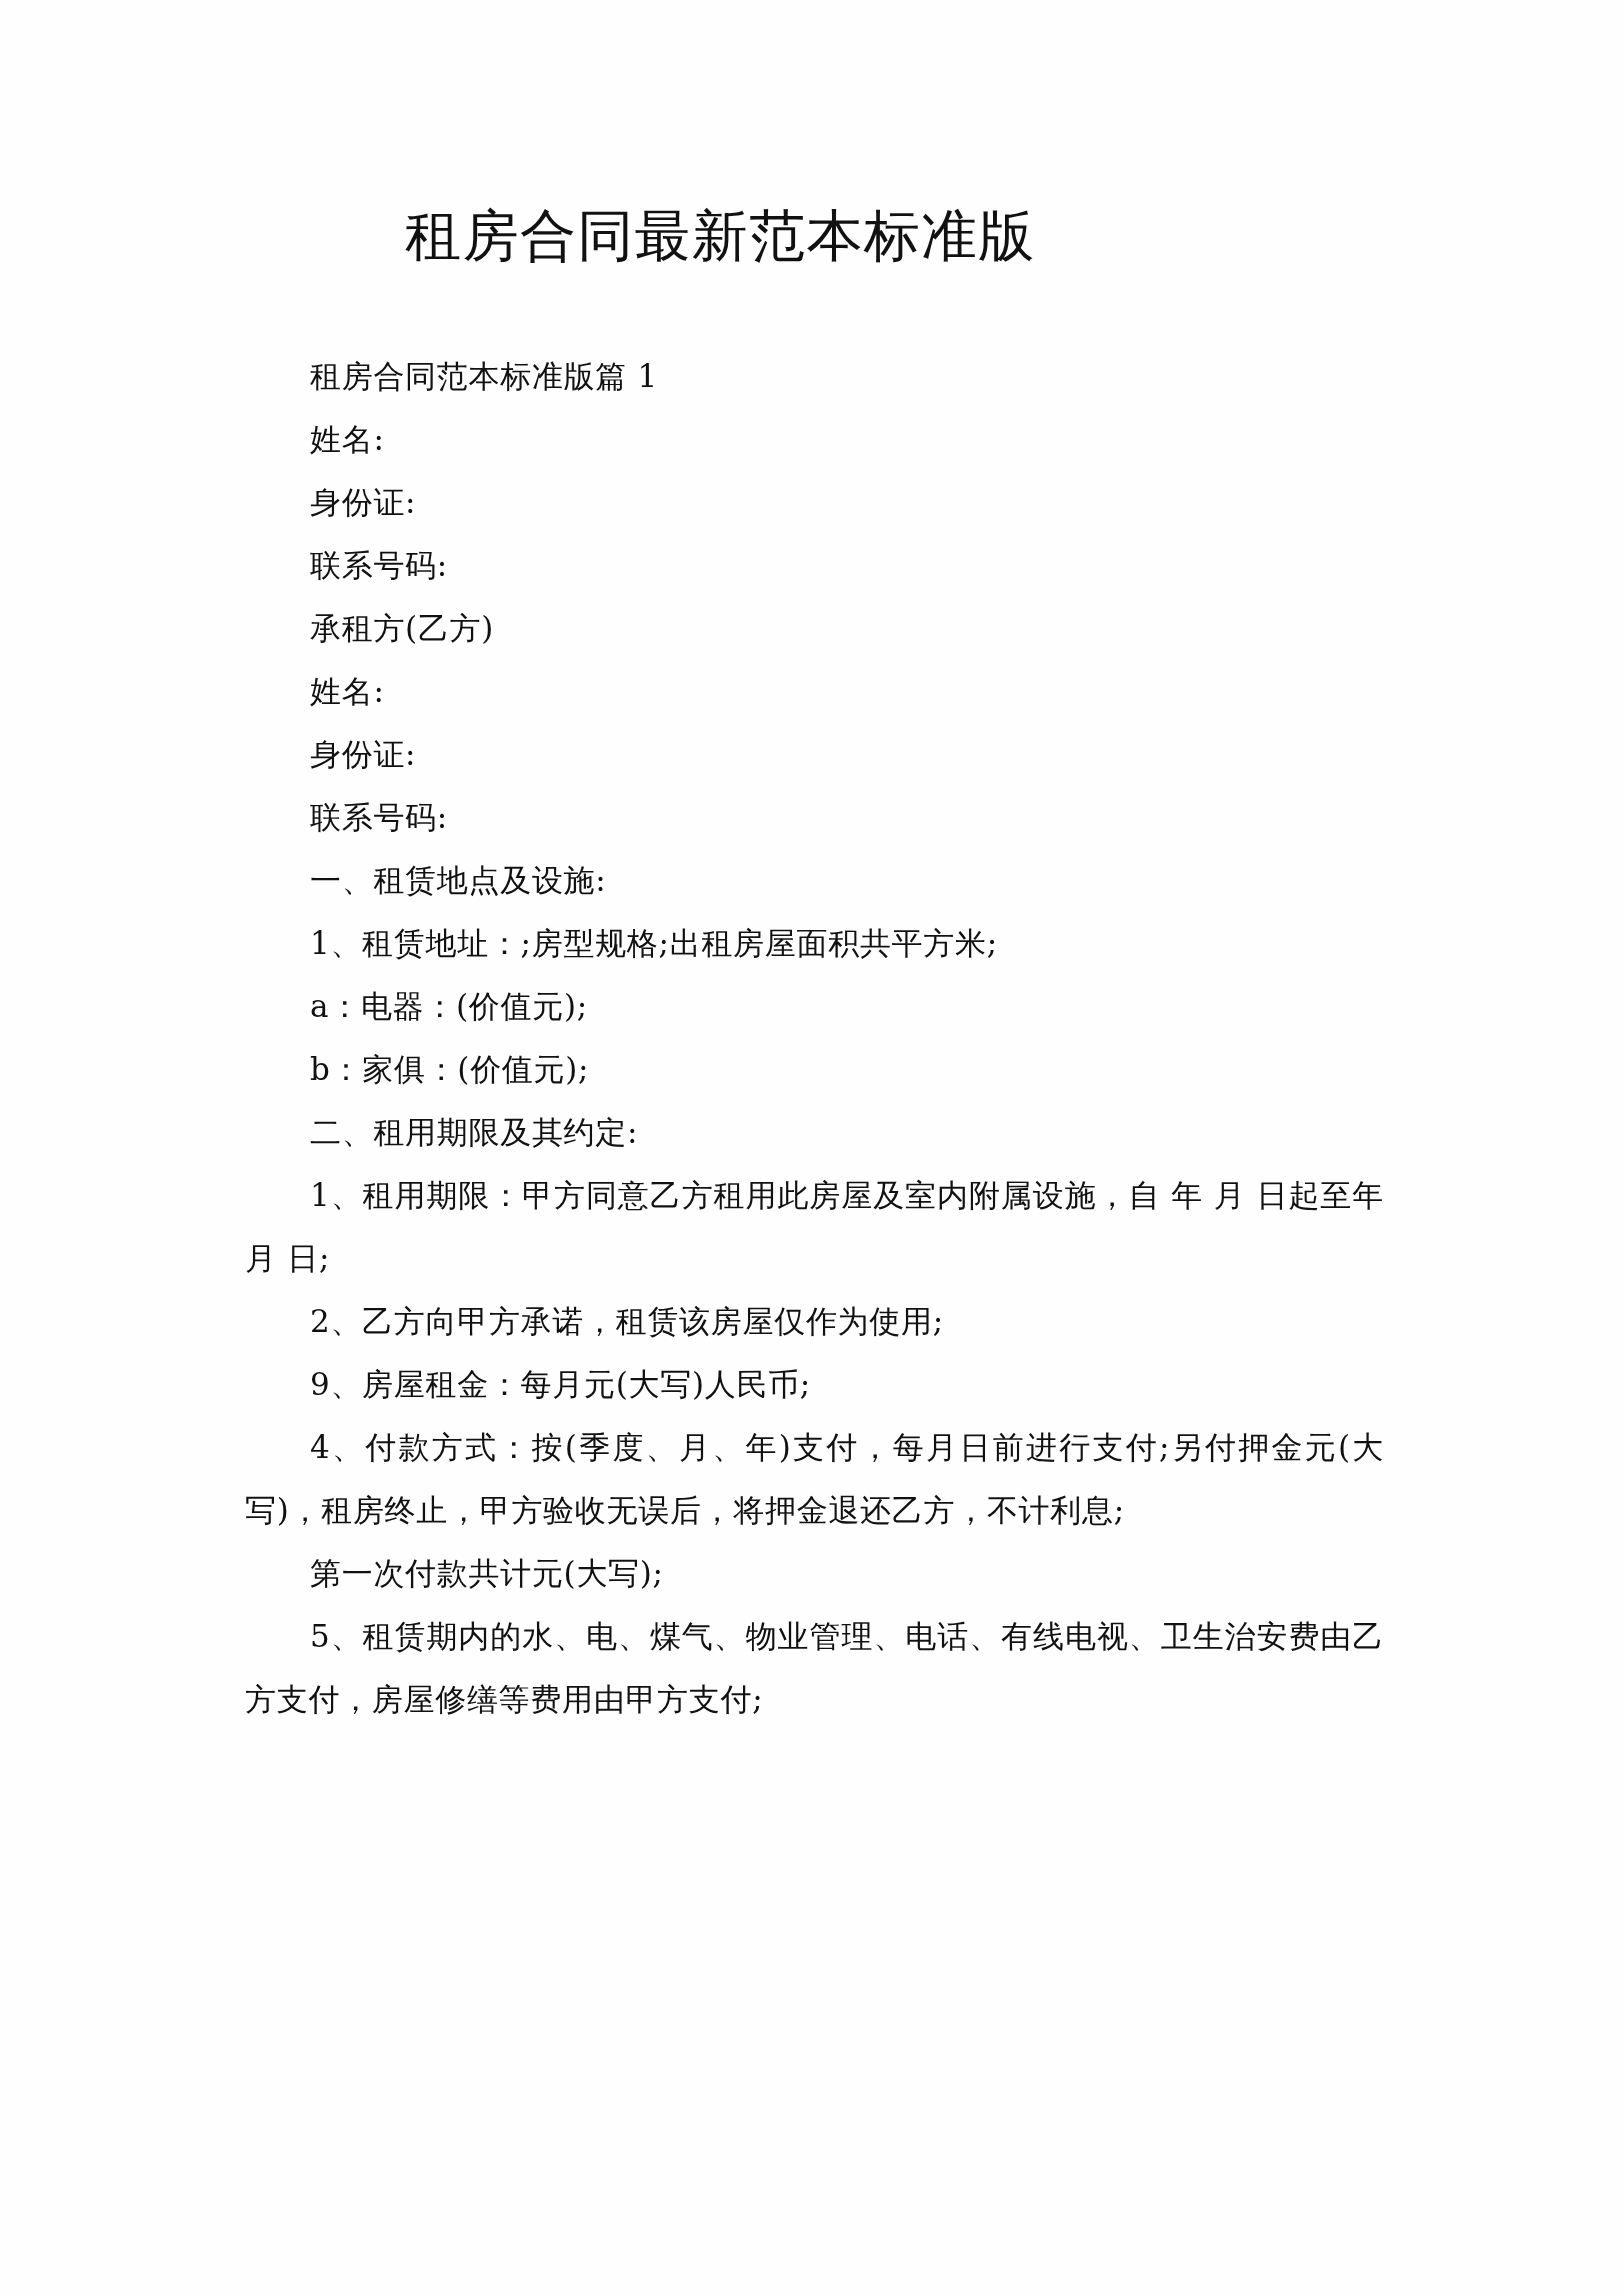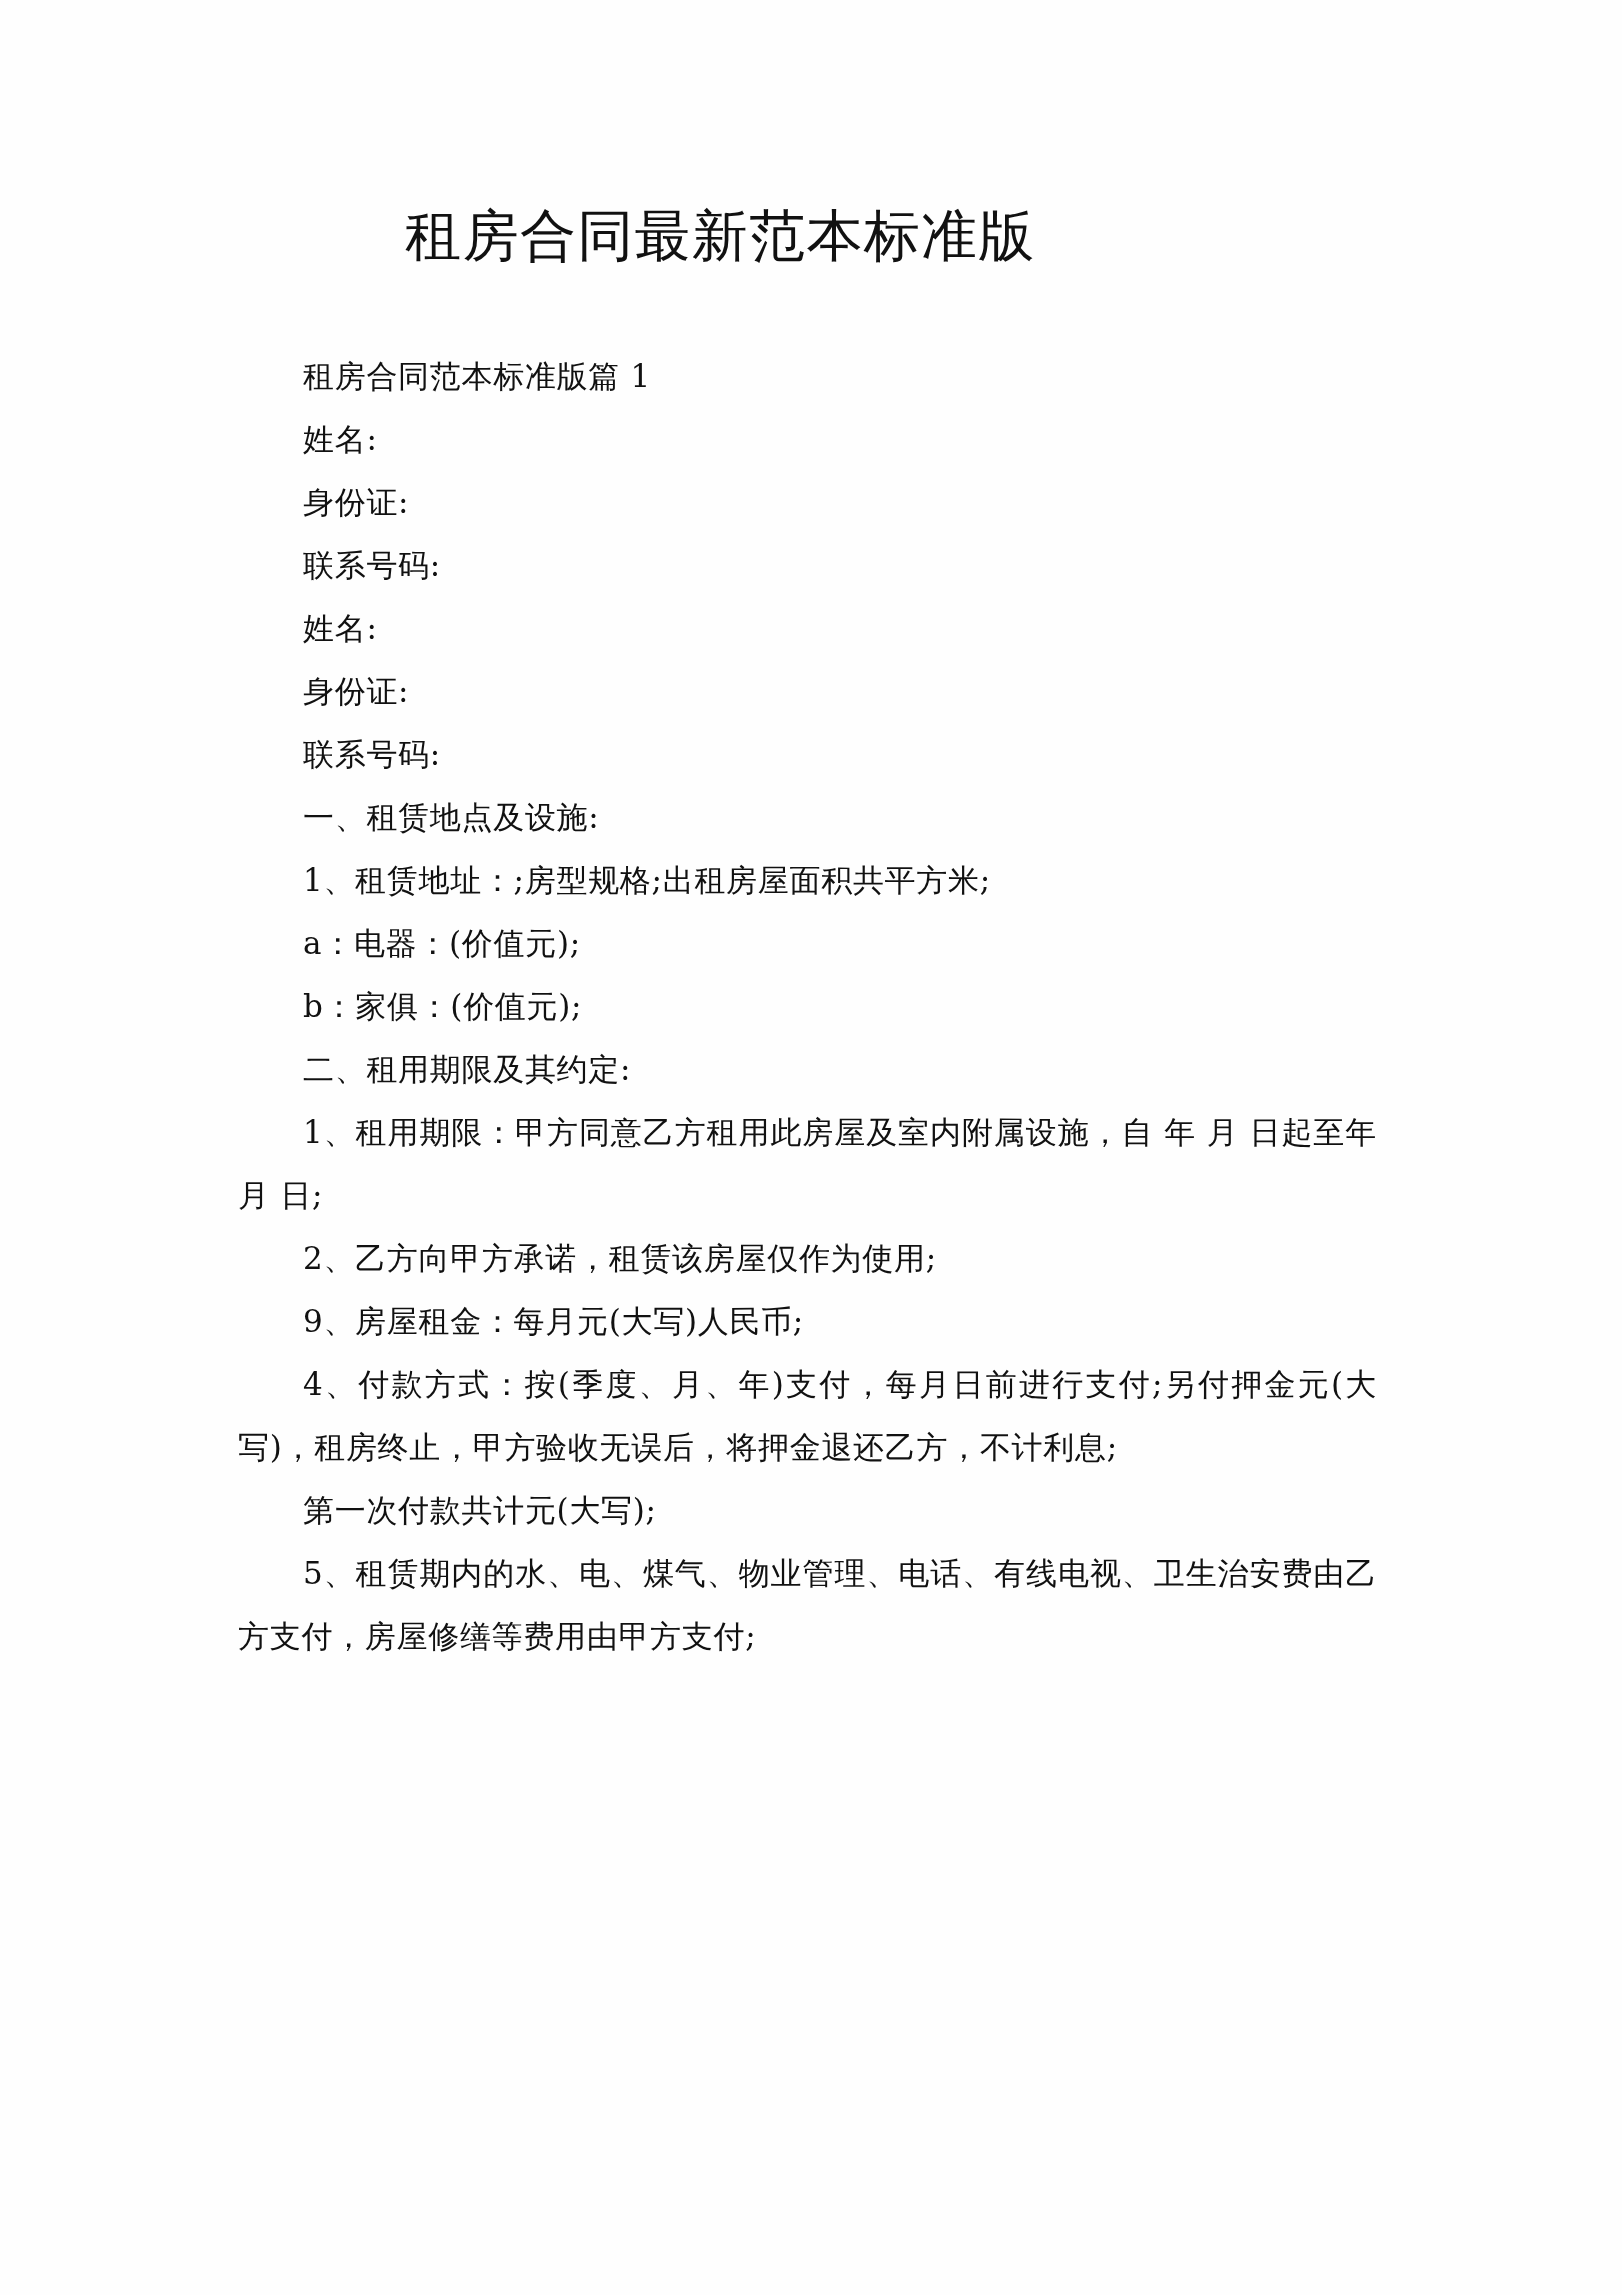--- a/index.html
+++ b/index.html
@@ -29,21 +29,21 @@
       top: 196px;
       text-align: center;
       font-size: 56px;
       line-height: 79px;
       letter-spacing: 1.3px;
       font-weight: normal;
       margin: 0;
     }
     .body {
       position: absolute;
-      left: 238px;
+      left: 245px;
       top: 345px;
       width: 1139px;
       font-size: 31px;
       line-height: 63px;
       letter-spacing: 0.7px;
     }
     .para {
       margin: 0;
       text-indent: 65px;
       text-align: justify;
@@ -55,20 +55,21 @@
 <body>
 
 <div class="page">
   <h1 class="title">租房合同最新范本标准版</h1>
 
   <div class="body">
     <p class="para">租房合同范本标准版篇 1</p>
     <p class="para">姓名:</p>
     <p class="para">身份证:</p>
     <p class="para">联系号码:</p>
+    <p class="para">承租方(乙方)</p>
     <p class="para">姓名:</p>
     <p class="para">身份证:</p>
     <p class="para">联系号码:</p>
     <p class="para">一、租赁地点及设施:</p>
     <p class="para">1、租赁地址：;房型规格;出租房屋面积共平方米;</p>
     <p class="para">a：电器：(价值元);</p>
     <p class="para">b：家俱：(价值元);</p>
     <p class="para">二、租用期限及其约定:</p>
     <p class="para">1、租用期限：甲方同意乙方租用此房屋及室内附属设施，自 年 月 日起至年 月 日;</p>
     <p class="para">2、乙方向甲方承诺，租赁该房屋仅作为使用;</p>

